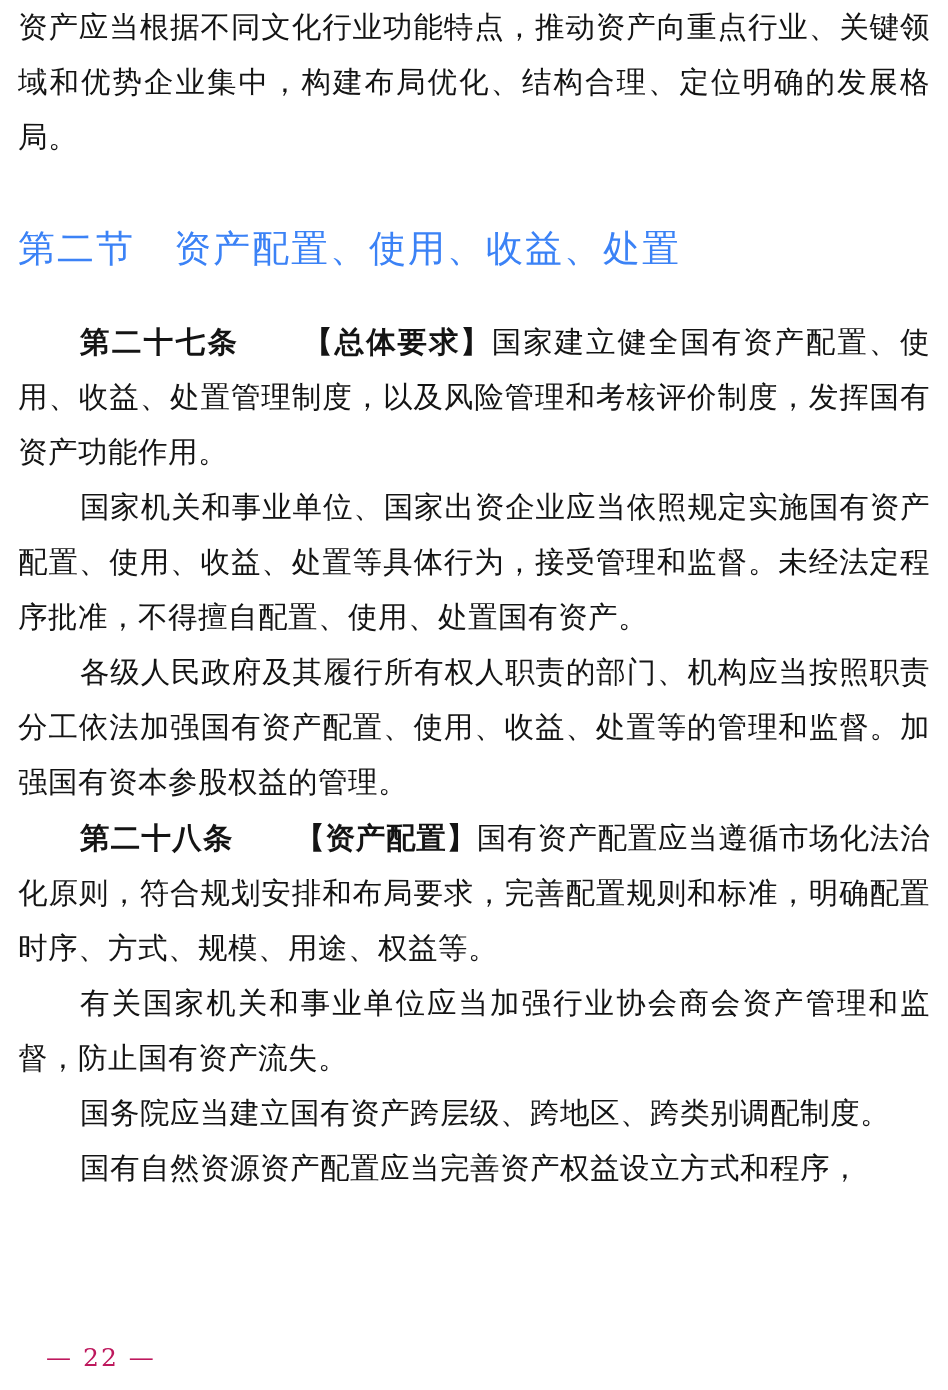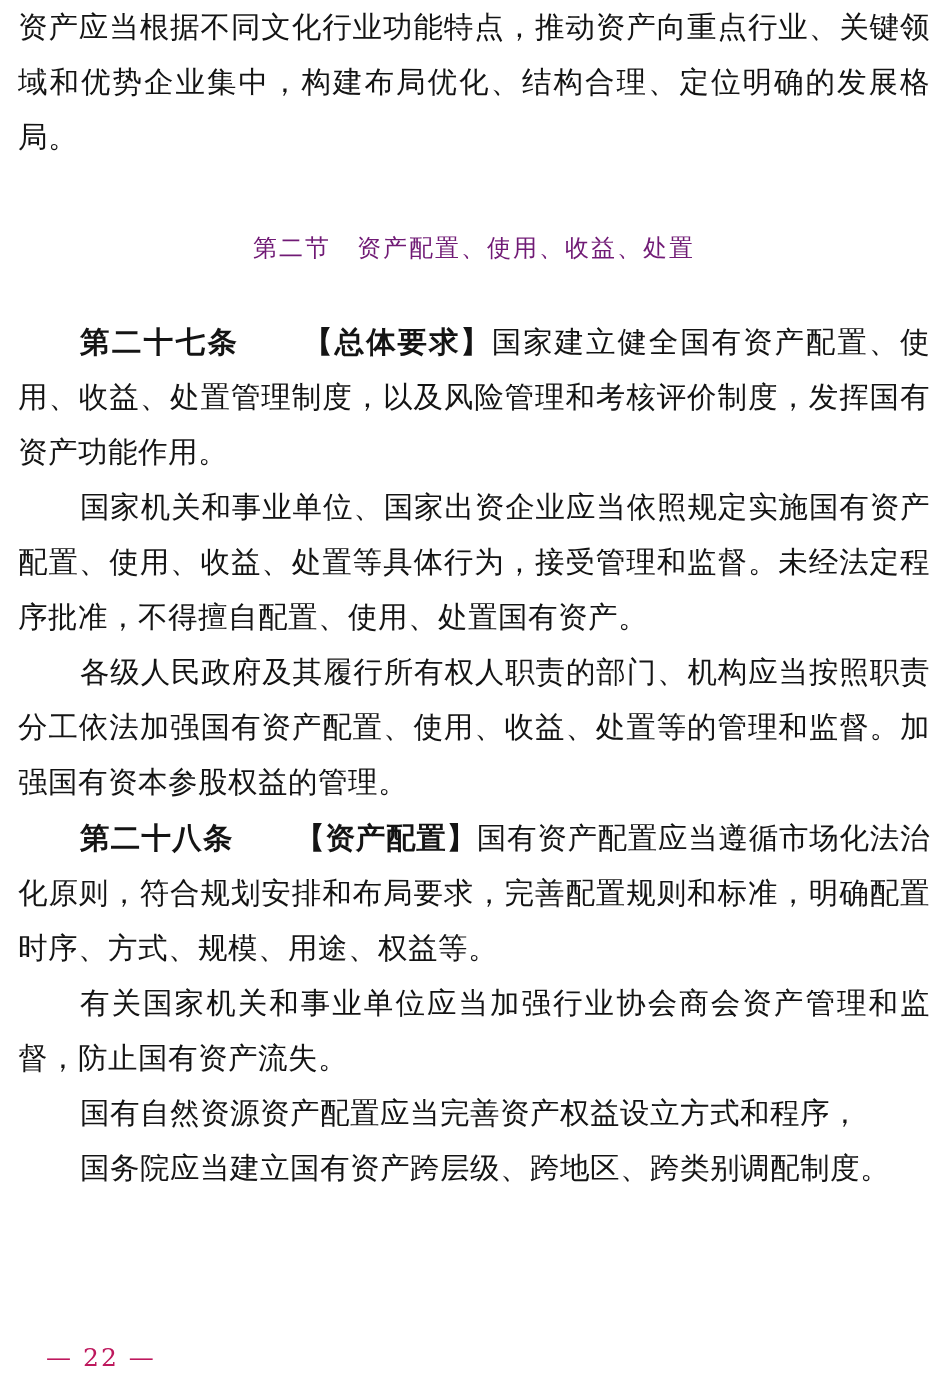--- a/index.html
+++ b/index.html
@@ -34,26 +34,26 @@
     margin: 0;
     padding: 0;
     text-indent: 0;
   }
   .para.indent {
     text-indent: 62px;
   }
   .section-heading {
     margin: 0;
     padding: 0;
-    font-size: 24px;
+    font-size: 37px;
     line-height: 55px;
     font-weight: 400;
-    text-align: center;
+    text-align: left;
     letter-spacing: 2px;
-    color: #701a75;
+    color: #3b82f6;
   }
   .spacer-lg { height: 56px; }
   .spacer-md { height: 38px; }
   .art-label {
     font-weight: bold;
     letter-spacing: 1px;
   }
   .art-tag {
     font-weight: bold;
     margin-top: 28px;
@@ -92,23 +92,23 @@
     <p class="para indent"><span class="art-label">第二十七条</span><span class="art-label">　　</span><span class="art-tag">【总体要求】</span><span>国家建立健全国有资产配置、使用、收益、处置管理制度，以及风险管理和考核评价制度，发挥国有资产功能作用。</span></p>
 
     <p class="para indent">国家机关和事业单位、国家出资企业应当依照规定实施国有资产配置、使用、收益、处置等具体行为，接受管理和监督。未经法定程序批准，不得擅自配置、使用、处置国有资产。</p>
 
     <p class="para indent">各级人民政府及其履行所有权人职责的部门、机构应当按照职责分工依法加强国有资产配置、使用、收益、处置等的管理和监督。加强国有资本参股权益的管理。</p>
 
     <p class="para indent"><span class="art-label">第二十八条</span><span class="art-label">　　</span><span class="art-tag">【资产配置】</span><span>国有资产配置应当遵循市场化法治化原则，符合规划安排和布局要求，完善配置规则和标准，明确配置时序、方式、规模、用途、权益等。</span></p>
 
     <p class="para indent">有关国家机关和事业单位应当加强行业协会商会资产管理和监督，防止国有资产流失。</p>
 
+    <p class="para indent">国务院应当建立国有资产跨层级、跨地区、跨类别调配制度。</p>
+
     <p class="para indent">国有自然资源资产配置应当完善资产权益设立方式和程序，</p>
-
-    <p class="para indent">国务院应当建立国有资产跨层级、跨地区、跨类别调配制度。</p>
 
   </div>
 
   <div class="footer">
     <span class="dash">—</span><span>22</span><span class="dash">—</span>
   </div>
 
 </div>
 
 </body></html>

